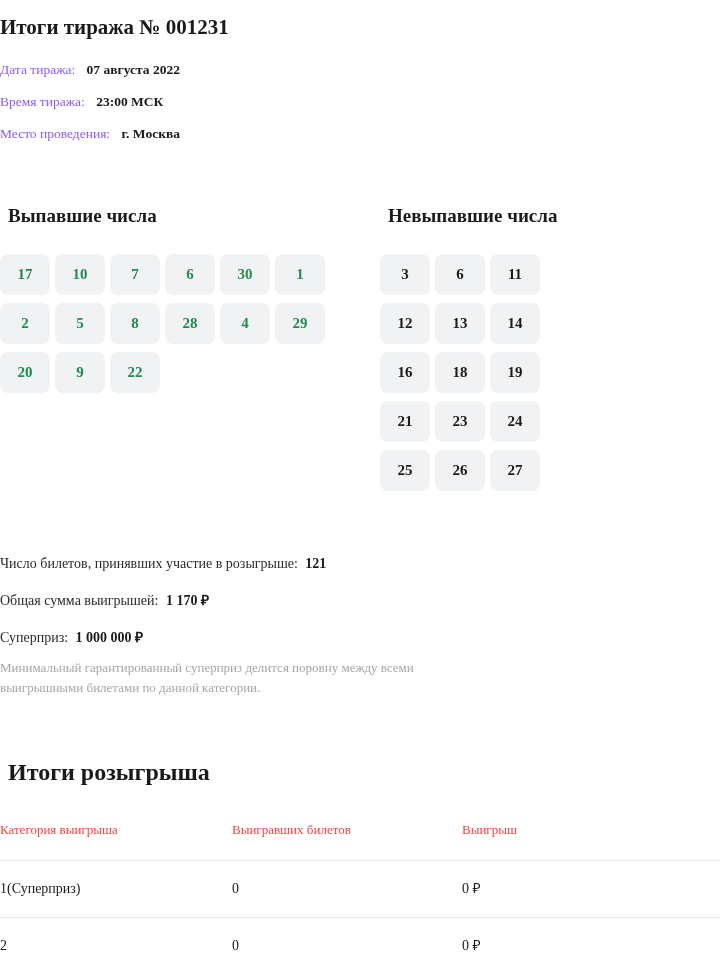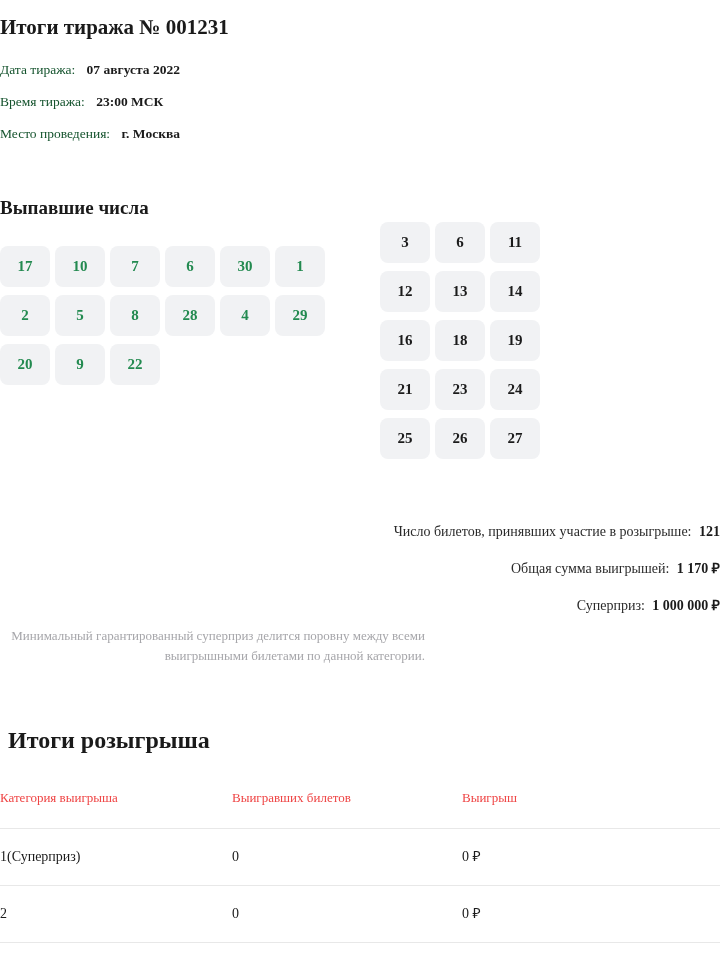--- a/index.html
+++ b/index.html
@@ -13,43 +13,43 @@
   }
   .page { padding: 0 0; font-family: Liberation Serif, serif; }
 
   .page-title {
     font-size: 21px; font-weight: 700; color: #1a1a1a;
     margin: 14px 0 0; line-height: 26px;
   }
 
   .info-list { margin-top: 22px; }
   .info-row { font-size: 13.5px; line-height: 16px; margin-bottom: 16px; }
-  .info-label { color: #14532d; }
+  .info-label { color: #8b5cf6; }
   .info-value { color: #1b1b1b; font-weight: 700; margin-left: 8px; }
 
   .numbers-wrap { display: flex; margin-top: 54px; }
   .col-left { width: 380px; }
   .col-right { width: 300px; }
   .section-subtitle {
     font-size: 19px; font-weight: 700; color: #1a1a1a;
-    margin: 0; line-height: 24px;
+    margin: 8px; line-height: 24px;
   }
   .chips-grid { display: flex; flex-wrap: wrap; gap: 8px 5px; margin-top: 26px; }
   .chips-grid.cols-10 { width: 345px; }
   .chips-grid.cols-5  { width: 170px; }
   .chip {
     width: 50px; height: 41px; border-radius: 8px;
     background: #f1f2f4;
     display: flex; align-items: center; justify-content: center;
     font-size: 15px; font-weight: 700;
   }
   .chip-green { color: #238a50; }
   .chip-dark  { color: #1b1b1b; }
 
-  .stats { margin-top: 64px; text-align: right; }
+  .stats { margin-top: 64px; }
   .stats-row { font-size: 14px; line-height: 17px; margin-bottom: 20px; }
   .stats-label { color: #2a2a2a; }
   .stats-value { font-weight: 700; margin-left: 4px; }
   .superprize-note {
     max-width: 425px; margin: -8px 0 0;
     font-size: 13px; line-height: 20px; color: #a6a6aa;
   }
 
   .results-title {
     font-size: 24px; font-weight: 700; color: #1a1a1a;
@@ -110,20 +110,21 @@
           <div class="chip chip-green">8</div>
           <div class="chip chip-green">28</div>
           <div class="chip chip-green">4</div>
           <div class="chip chip-green">29</div>
           <div class="chip chip-green">20</div>
           <div class="chip chip-green">9</div>
           <div class="chip chip-green">22</div>
         </div>
     </div>
     <div class="col-right">
+      <h2 class="section-subtitle">Невыпавшие числа</h2>
       <div class="chips-grid cols-5">
           <div class="chip chip-dark">3</div>
           <div class="chip chip-dark">6</div>
           <div class="chip chip-dark">11</div>
           <div class="chip chip-dark">12</div>
           <div class="chip chip-dark">13</div>
           <div class="chip chip-dark">14</div>
           <div class="chip chip-dark">16</div>
           <div class="chip chip-dark">18</div>
           <div class="chip chip-dark">19</div>

